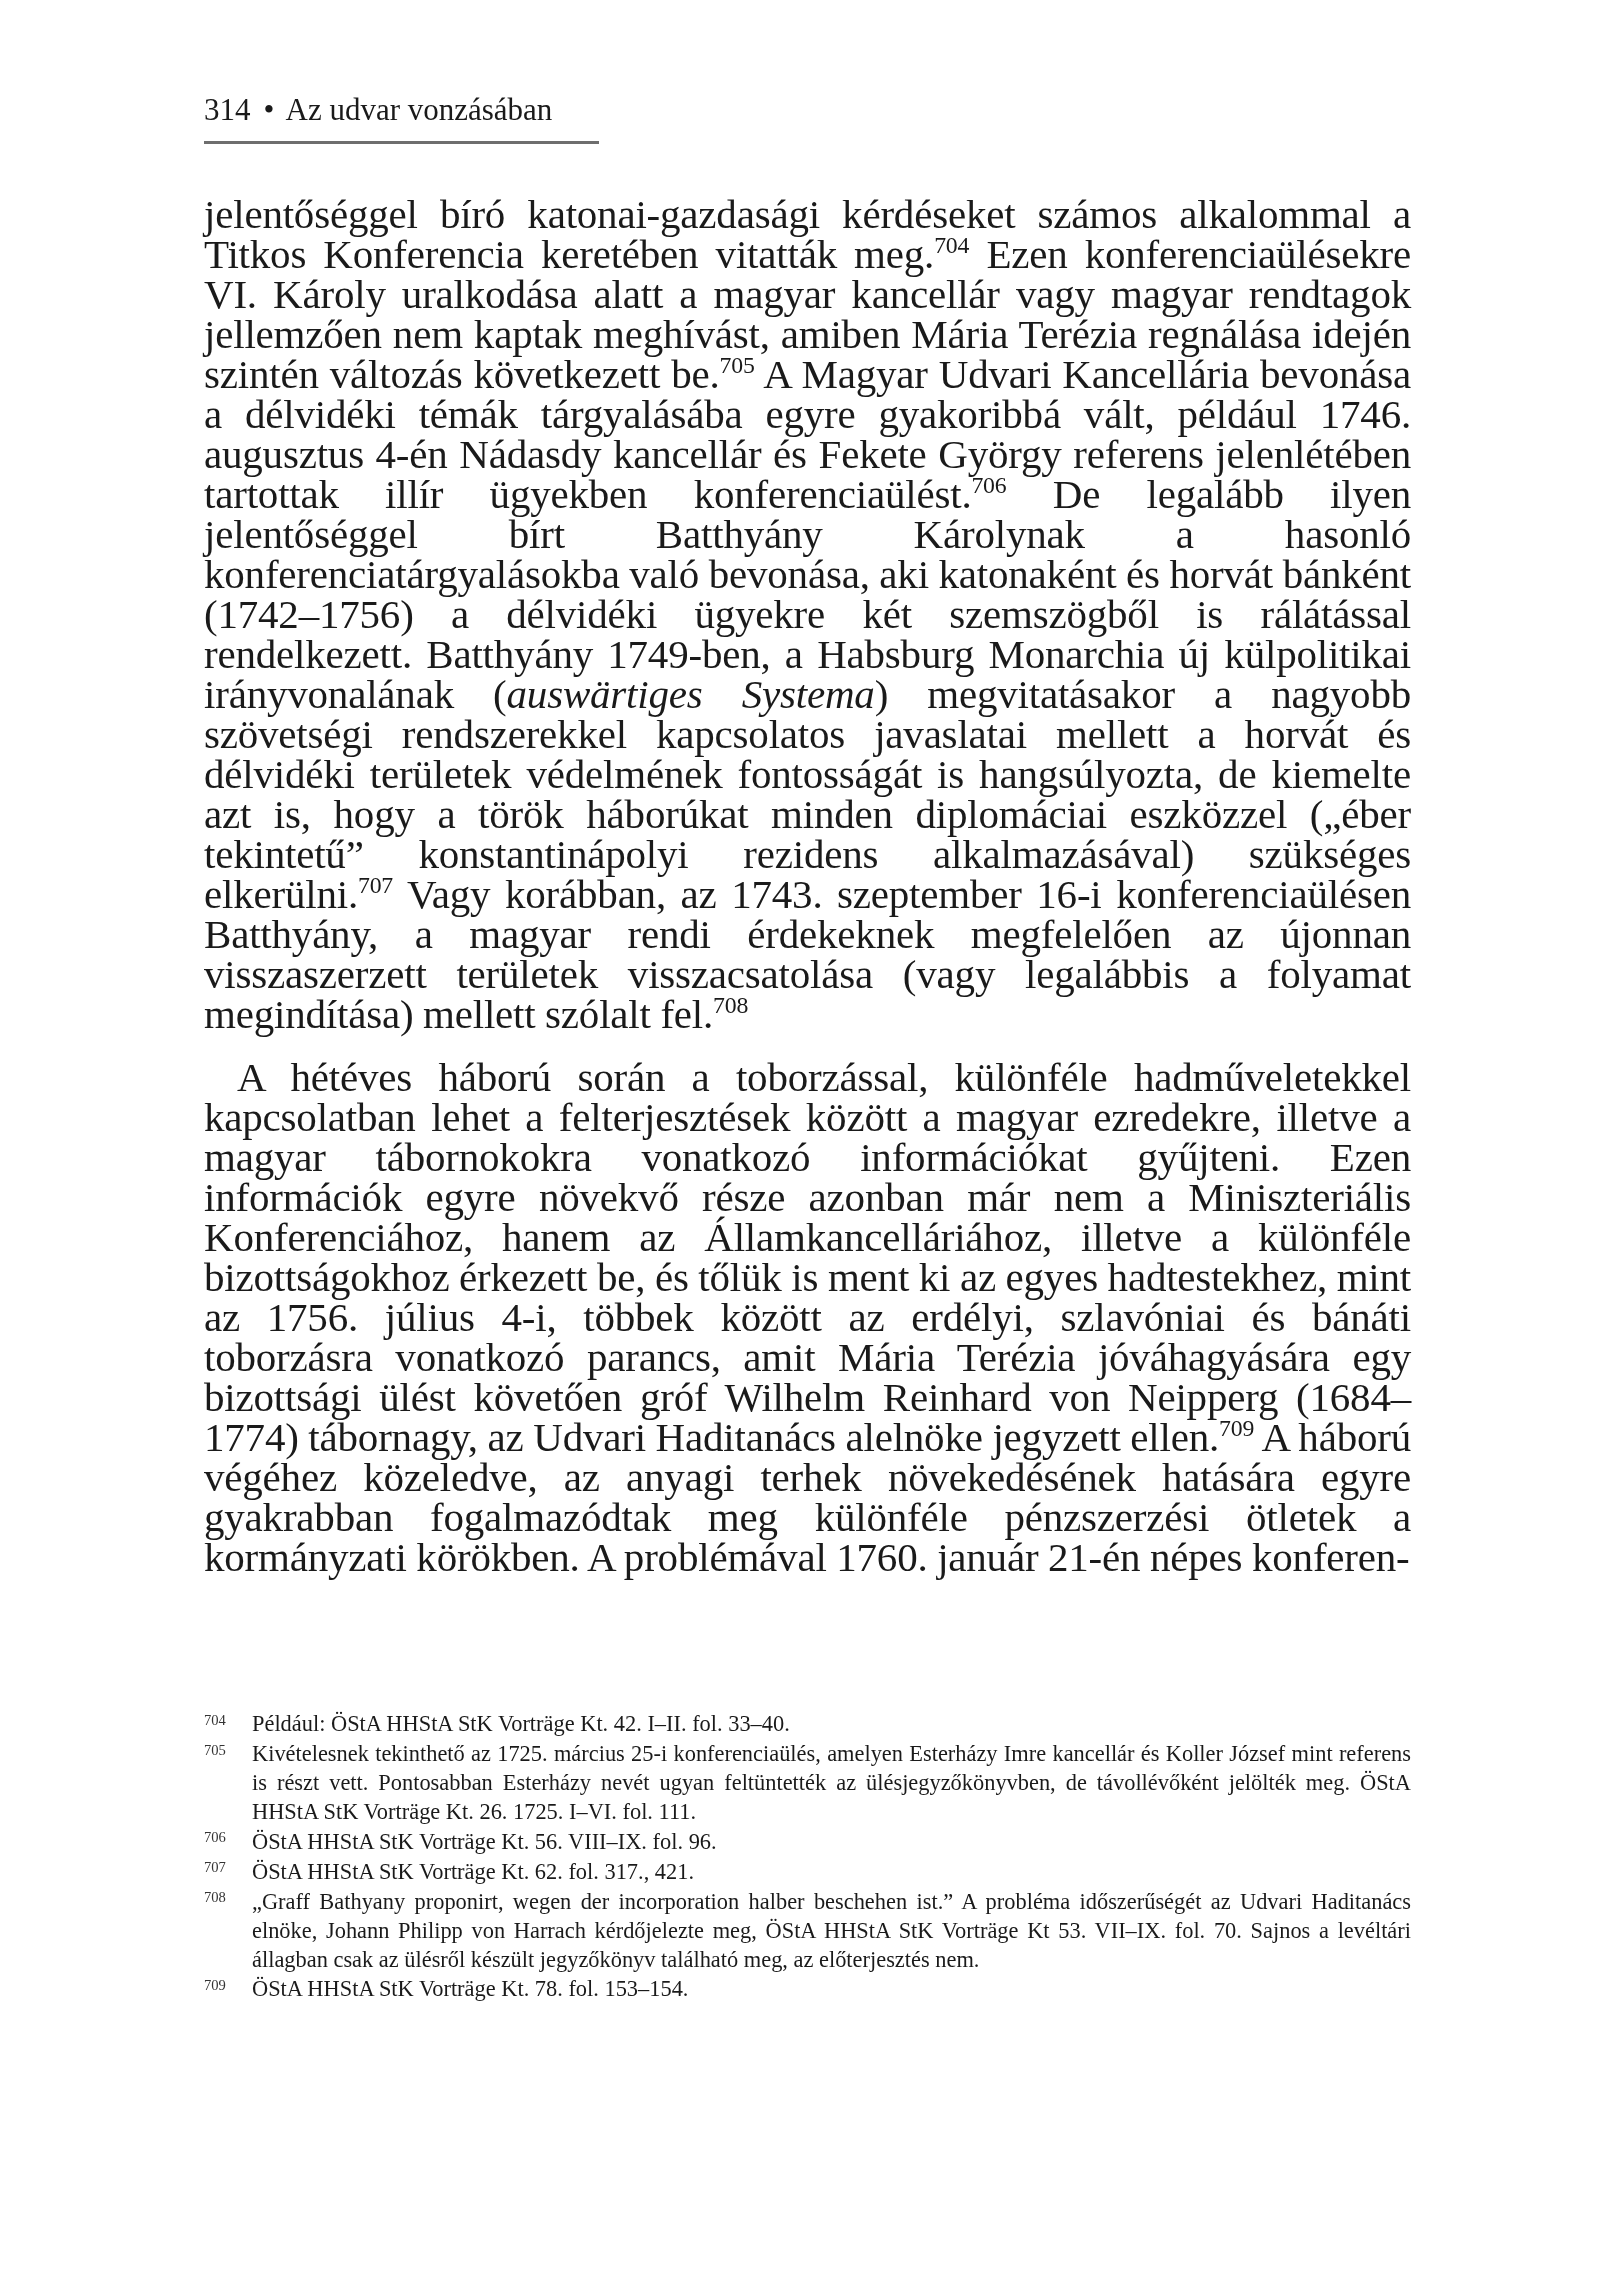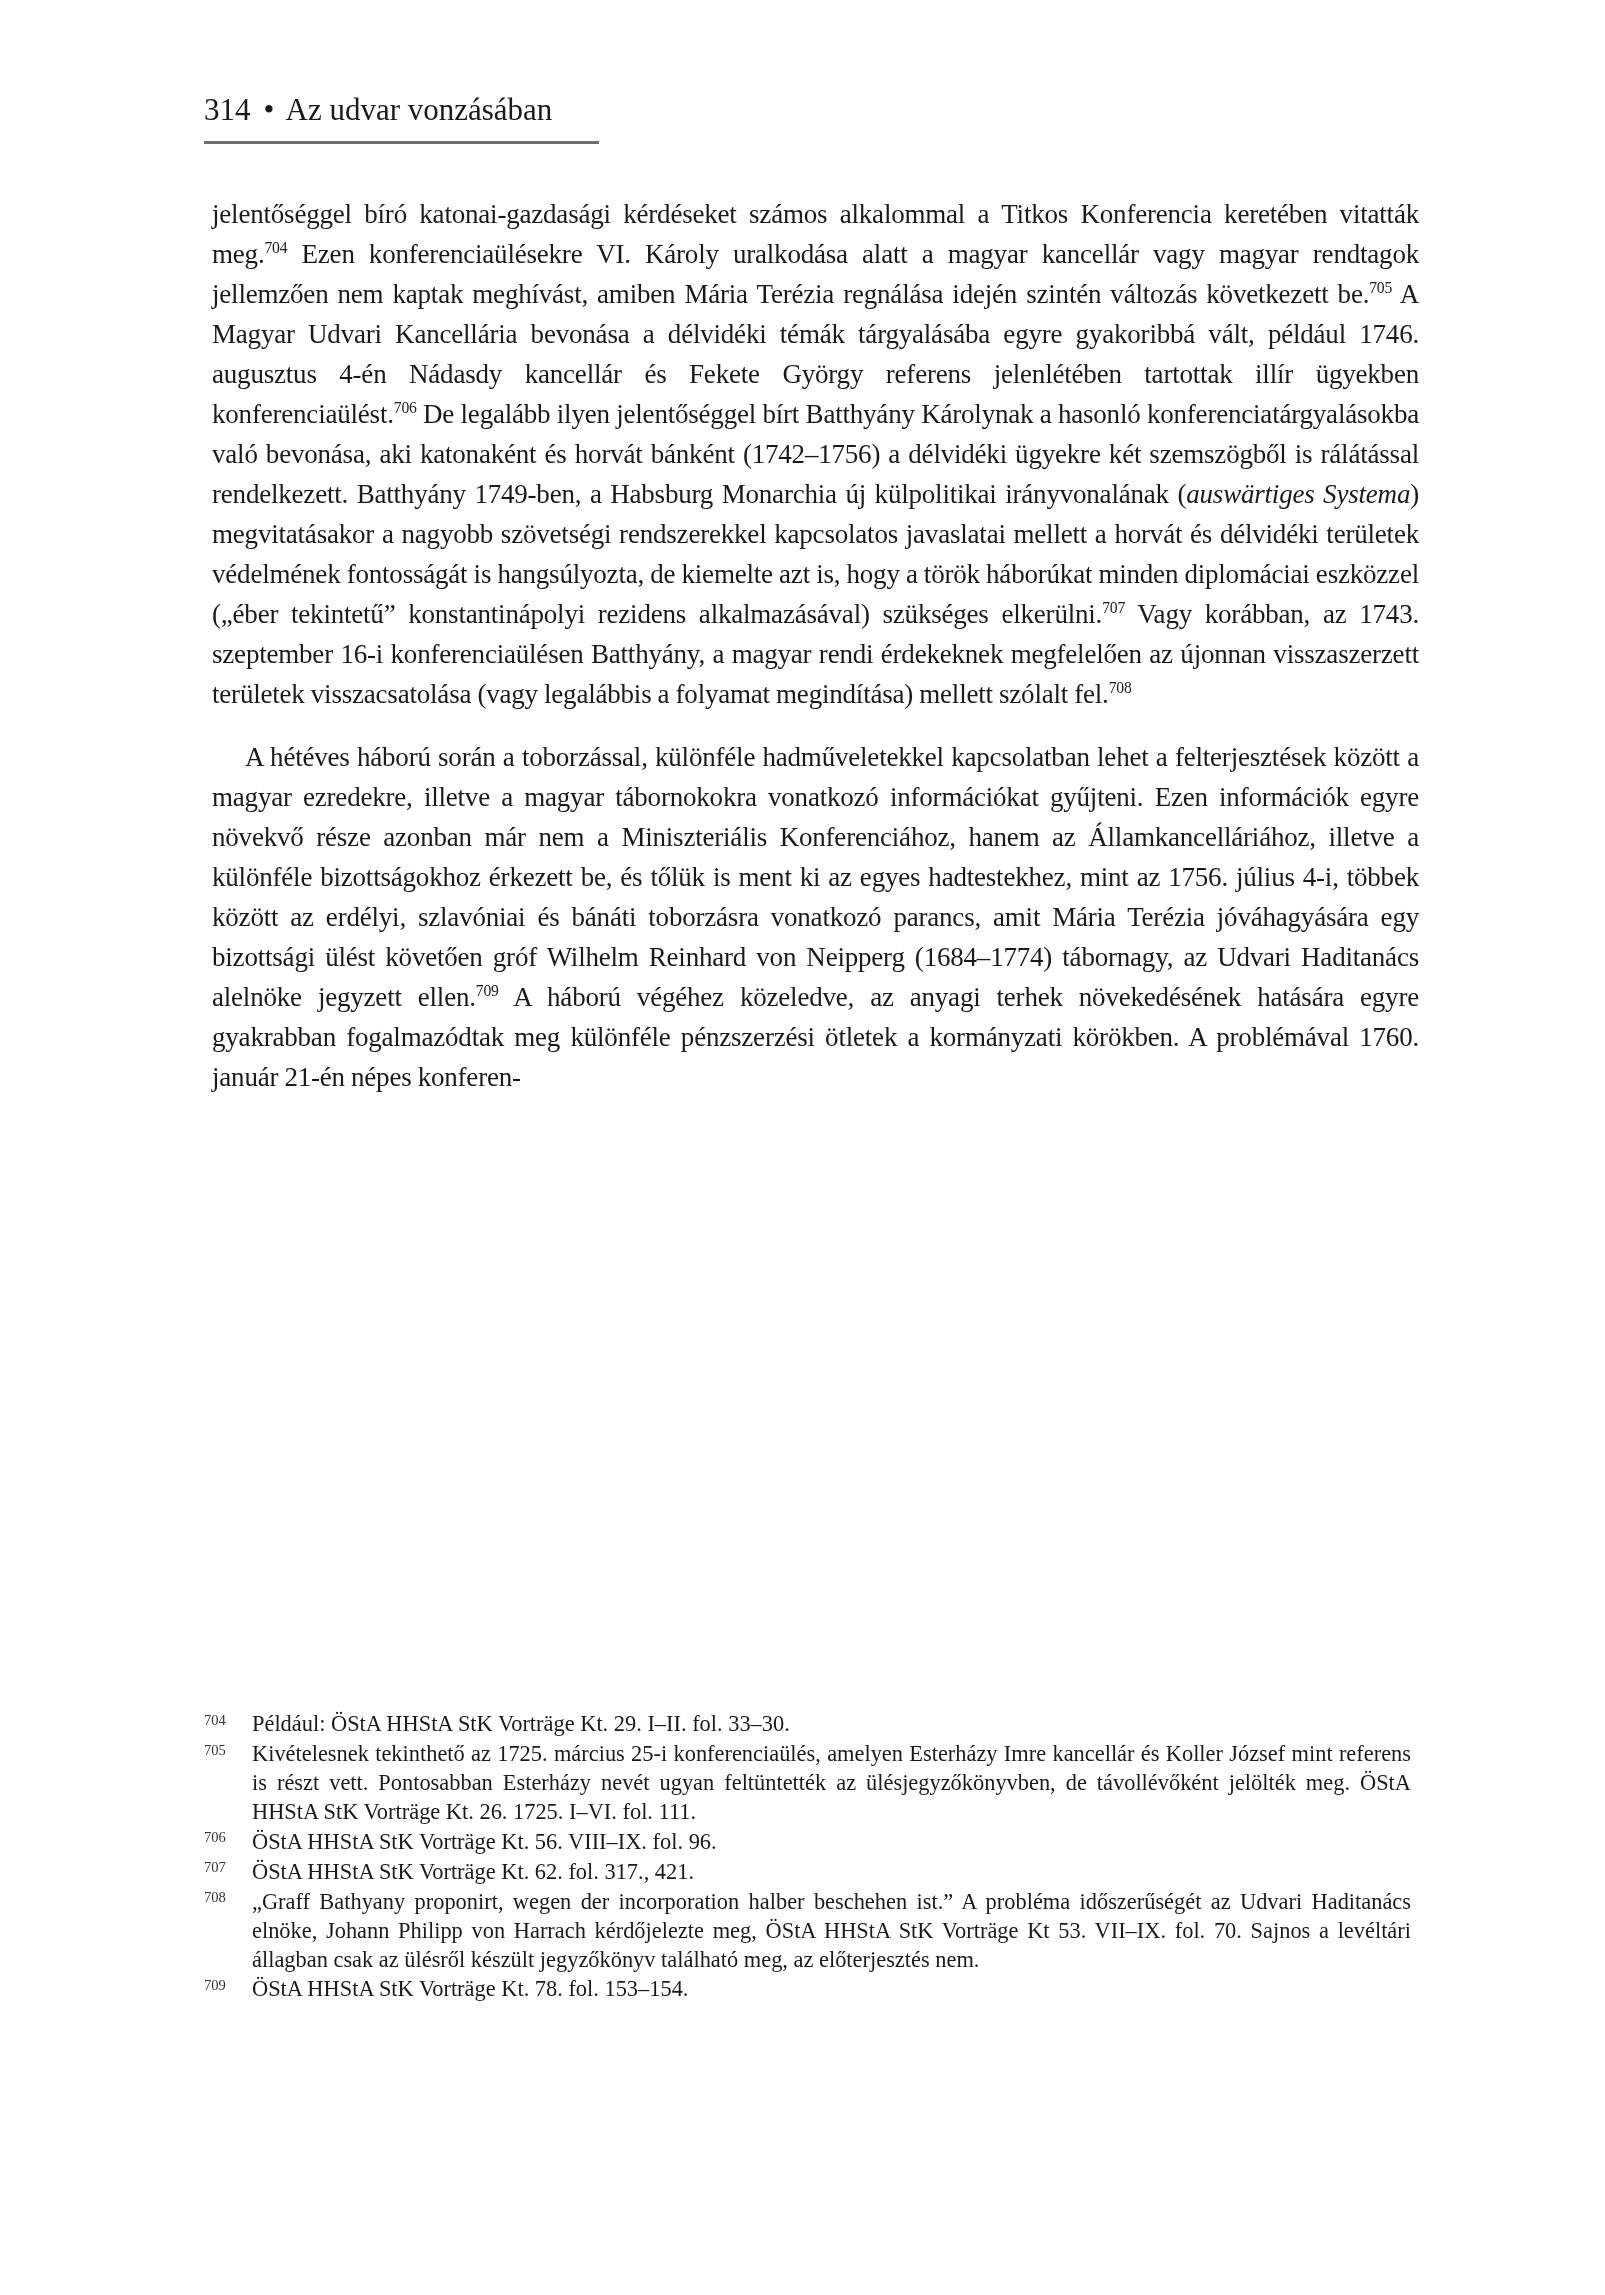--- a/index.html
+++ b/index.html
@@ -10,22 +10,22 @@
     }
     .running-head {
       position: absolute; left: 204px; top: 89px;
       font-size: 31px; line-height: 41px; white-space: nowrap;
     }
     .running-head .bullet { margin: 0 5.2px; }
     .head-rule {
       position: absolute; left: 204px; top: 141px; width: 395px; height: 2.6px; background: #6e6e6e;
     }
     .body-text {
-      position: absolute; left: 212px; top: 194px; width: 1207px;
-      font-size: 27px; line-height: 40px; text-align: justify;
+      position: absolute; left: 204px; top: 194px; width: 1207px;
+      font-size: 41px; line-height: 40px; text-align: justify;
       letter-spacing: -0.2px; word-spacing: -0.4px;
     }
     .body-text p { margin: 0; }
     .body-text p.indent { text-indent: 33px; margin-top: 23px; }
     sup.fnref { font-size: 0.58em; line-height: 0; vertical-align: 0.62em; }
     .footnotes {
       position: absolute; left: 204px; top: 1709px; width: 1207px;
       font-size: 22.4px; line-height: 29px;
     }
     .fn { position: relative; padding-left: 48px; text-align: justify; margin: 0 0 0.9px 0; }
@@ -46,21 +46,21 @@
   <div class="head-rule"></div>
 
   <div class="body-text" id="body-text">
       <p><span>jelentőséggel bíró katonai-gazdasági kérdéseket számos alkalommal a Titkos Konferencia keretében vitatták meg.</span><sup class="fnref">704</sup><span> Ezen konferenciaülésekre VI. Károly uralkodása alatt a magyar kancellár vagy magyar rendtagok jellemzően nem kaptak meghívást, amiben Mária Terézia regnálása idején szintén változás következett be.</span><sup class="fnref">705</sup><span> A Magyar Udvari Kancellária bevonása a délvidéki témák tárgyalásába egyre gyakoribbá vált, például 1746. augusztus 4-én Nádasdy kancellár és Fekete György referens jelenlétében tartottak illír ügyekben konferenciaülést.</span><sup class="fnref">706</sup><span> De legalább ilyen jelentőséggel bírt Batthyány Károlynak a hasonló konferenciatárgyalásokba való bevonása, aki katonaként és horvát bánként (1742–1756) a délvidéki ügyekre két szemszögből is rálátással rendelkezett. Batthyány 1749-ben, a Habsburg Monarchia új külpolitikai irányvonalának (</span><em>auswärtiges Systema</em><span>) megvitatásakor a nagyobb szövetségi rendszerekkel kapcsolatos javaslatai mellett a horvát és délvidéki területek védelmének fontosságát is hangsúlyozta, de kiemelte azt is, hogy a török háborúkat minden diplomáciai eszközzel („éber tekintetű” konstantinápolyi rezidens alkalmazásával) szükséges elkerülni.</span><sup class="fnref">707</sup><span> Vagy korábban, az 1743. szeptember 16-i konferenciaülésen Batthyány, a magyar rendi érdekeknek megfelelően az újonnan visszaszerzett területek visszacsatolása (vagy legalábbis a folyamat megindítása) mellett szólalt fel.</span><sup class="fnref">708</sup></p>
       <p class="indent"><span>A hétéves háború során a toborzással, különféle hadműveletekkel kapcsolatban lehet a felterjesztések között a magyar ezredekre, illetve a magyar tábornokokra vonatkozó információkat gyűjteni. Ezen információk egyre növekvő része azonban már nem a Miniszteriális Konferenciához, hanem az Államkancelláriához, illetve a különféle bizottságokhoz érkezett be, és tőlük is ment ki az egyes hadtestekhez, mint az 1756. július 4-i, többek között az erdélyi, szlavóniai és bánáti toborzásra vonatkozó parancs, amit Mária Terézia jóváhagyására egy bizottsági ülést követően gróf Wilhelm Reinhard von Neipperg (1684–1774) tábornagy, az Udvari Haditanács alelnöke jegyzett ellen.</span><sup class="fnref">709</sup><span> A háború végéhez közeledve, az anyagi terhek növekedésének hatására egyre gyakrabban fogalmazódtak meg különféle pénzszerzési ötletek a kormányzati körökben. A problémával 1760. január 21-én népes konferen-</span></p>
     </div>
 
   <div class="footnotes" id="footnotes">
       <div class="fn">
         <span class="fn-num">704</span>
-        <span class="fn-text">Például: ÖStA HHStA StK Vorträge Kt. 29. I–II. fol. 33–30.</span>
+        <span class="fn-text">Például: ÖStA HHStA StK Vorträge Kt. 42. I–II. fol. 33–40.</span>
       </div>
       <div class="fn">
         <span class="fn-num">705</span>
         <span class="fn-text">Kivételesnek tekinthető az 1725. március 25-i konferenciaülés, amelyen Esterházy Imre kancellár és Koller József mint referens is részt vett. Pontosabban Esterházy nevét ugyan feltüntették az ülésjegyzőkönyvben, de távollévőként jelölték meg. ÖStA HHStA StK Vorträge Kt. 26. 1725. I–VI. fol. 111.</span>
       </div>
       <div class="fn">
         <span class="fn-num">706</span>
         <span class="fn-text">ÖStA HHStA StK Vorträge Kt. 56. VIII–IX. fol. 96.</span>
       </div>
       <div class="fn">

